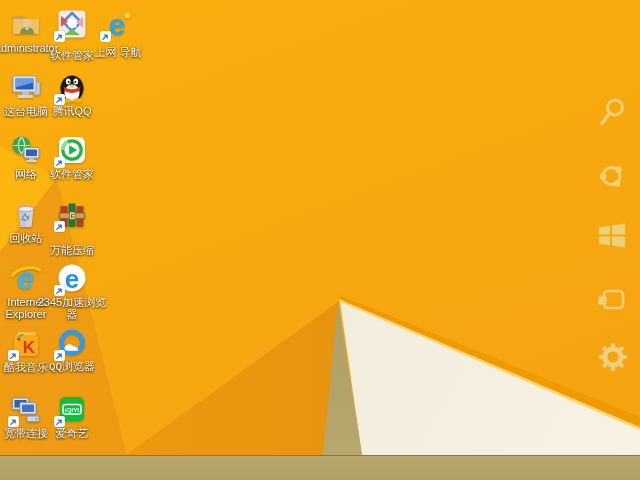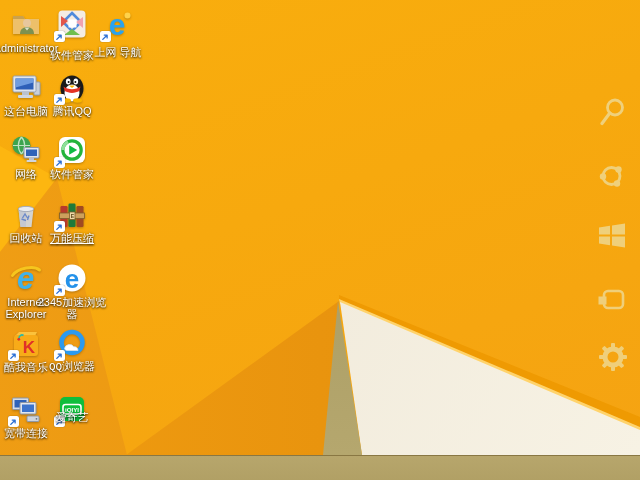--- a/index.html
+++ b/index.html
@@ -230,21 +230,21 @@
               <rect x="3.5" y="15" width="25" height="5.5" fill="#cda05c" stroke="#7d5c2a" stroke-width="0.8"></rect>
               <rect x="13.5" y="14" width="5.5" height="7.5" fill="#ecd9a8" stroke="#7d5c2a" stroke-width="0.8"></rect>
               <text x="16.3" y="20" font-size="5" font-weight="bold" fill="#5a4418" text-anchor="middle" font-family="Liberation Sans">E</text>
             </svg>
             <div class="badge">
               <svg viewBox="0 0 10 10">
                 <path d="M2 8.2L6.4 3.8M3.6 3.4h3.2v3.2" stroke="#2b6fd4" stroke-width="1.5" fill="none" stroke-linecap="round" stroke-linejoin="round"></path>
               </svg>
             </div>
           </div>
-    <div class="dlabel" style="left: 36px; top: 232px; text-decoration: underline;">万能压缩</div>
+    <div class="dlabel" style="left: 36px; top: 244px;">万能压缩</div>
   </div>
 
   <div>
     <div class="dicon" style="left: 10px; top: 262px;">
             <svg viewBox="0 0 32 32">
               <text x="15.5" y="27" text-anchor="middle" font-size="31" font-style="italic" font-weight="bold" fill="#3fb2ea" font-family="Liberation Sans">e</text>
               <path d="M2.5 13.5C8 5.5 24 3.5 29.5 8" fill="none" stroke="#f6c51d" stroke-width="3" stroke-linecap="round"></path>
             </svg>
           </div>
     <div class="dlabel" style="left: -10px; top: 296px;">Internet Explorer</div>
@@ -323,21 +323,21 @@
               <rect x="4" y="4" width="24" height="24" rx="5" fill="#0fbe3c"></rect>
               <rect x="7" y="11.5" width="18" height="9.5" rx="2.5" fill="none" stroke="#fff" stroke-width="1.6"></rect>
               <text x="16" y="19" text-anchor="middle" font-size="6.2" font-weight="bold" fill="#fff" font-family="Liberation Sans">iQIYI</text>
             </svg>
             <div class="badge">
               <svg viewBox="0 0 10 10">
                 <path d="M2 8.2L6.4 3.8M3.6 3.4h3.2v3.2" stroke="#2b6fd4" stroke-width="1.5" fill="none" stroke-linecap="round" stroke-linejoin="round"></path>
               </svg>
             </div>
           </div>
-    <div class="dlabel" style="left: 36px; top: 411px;">爱奇艺</div>
+    <div class="dlabel" style="left: 36px; top: 427px;">爱奇艺</div>
   </div>
 </div>
   </div>
 
   <div class="taskbar">
     
     
     
 
     

